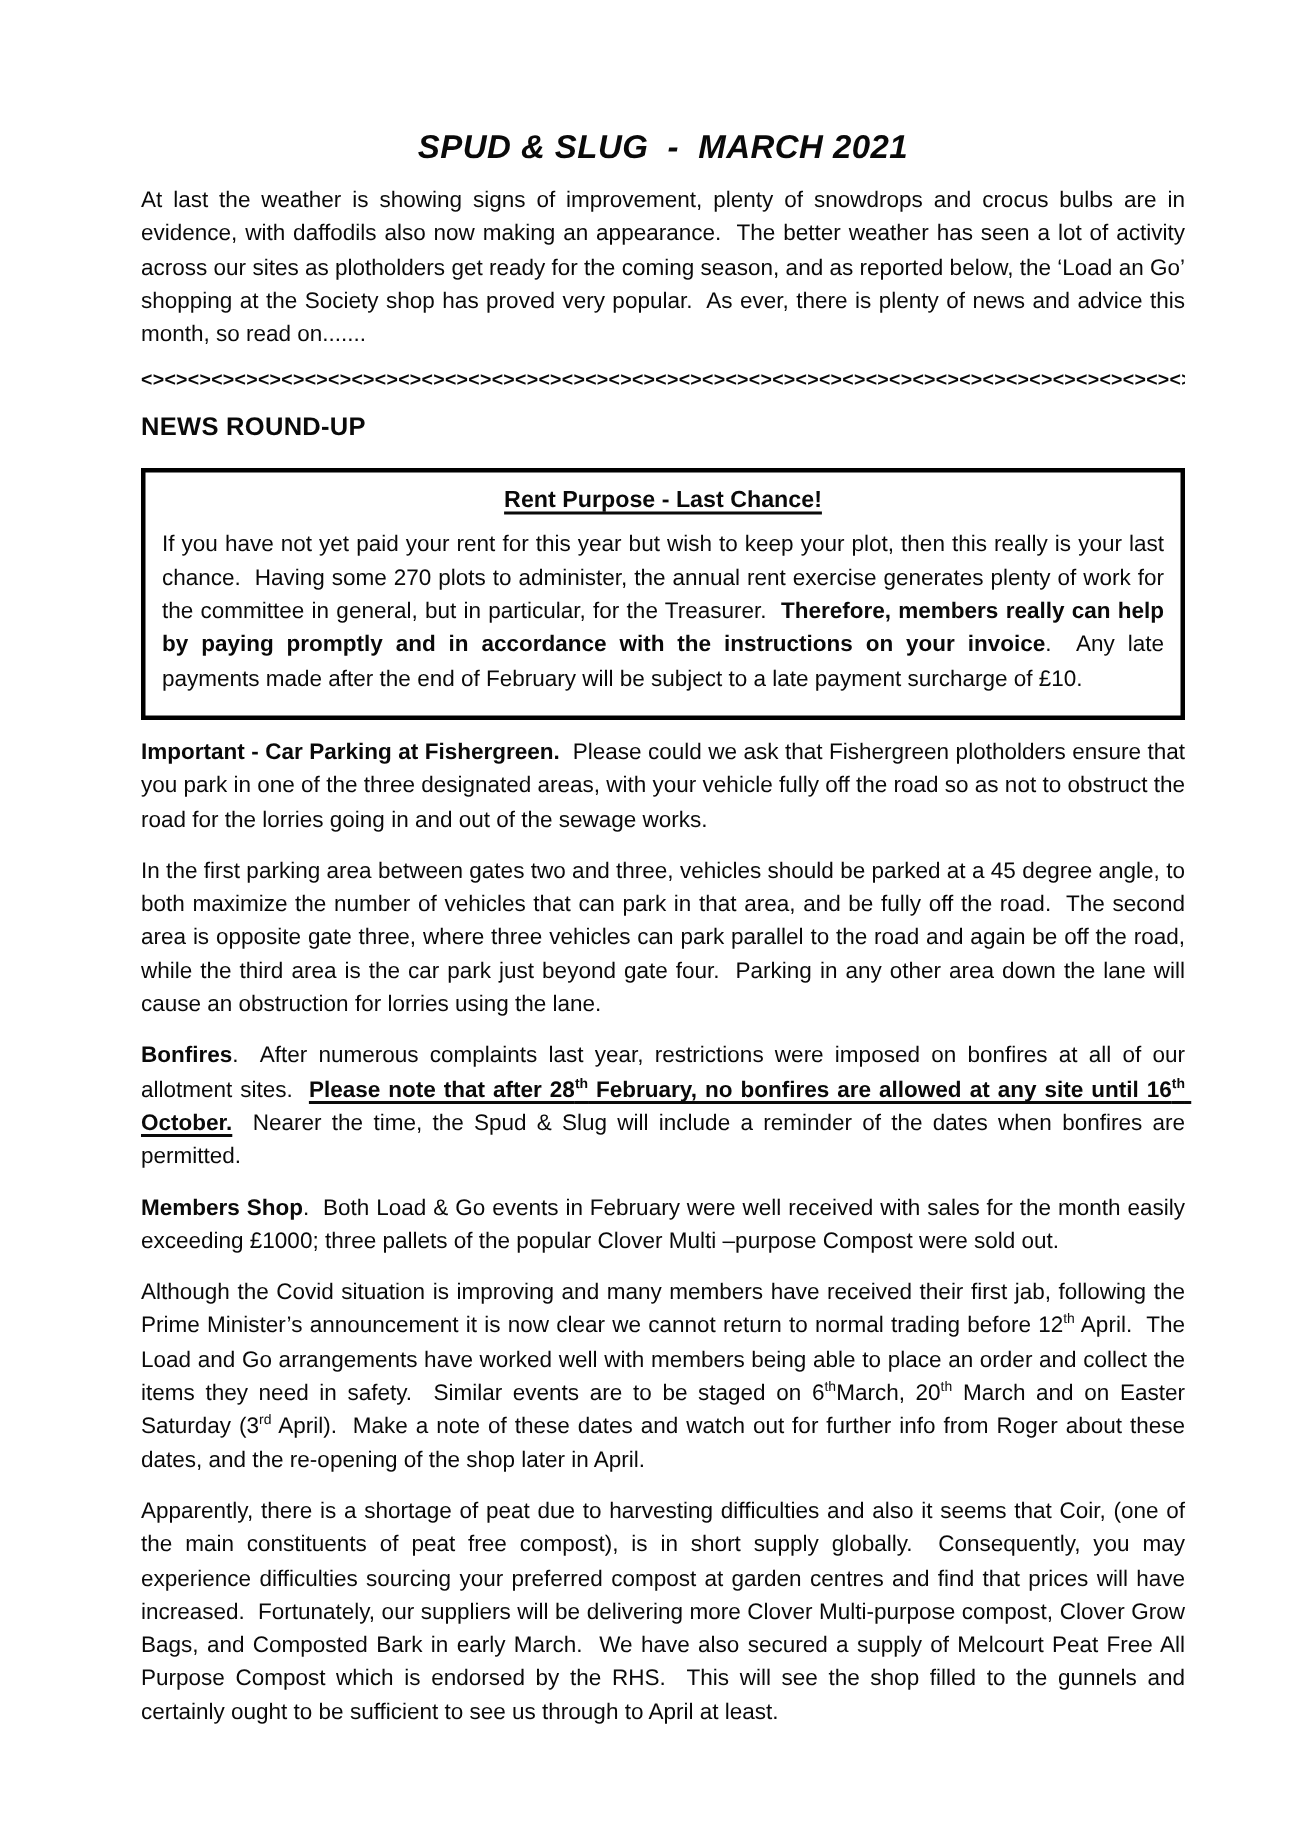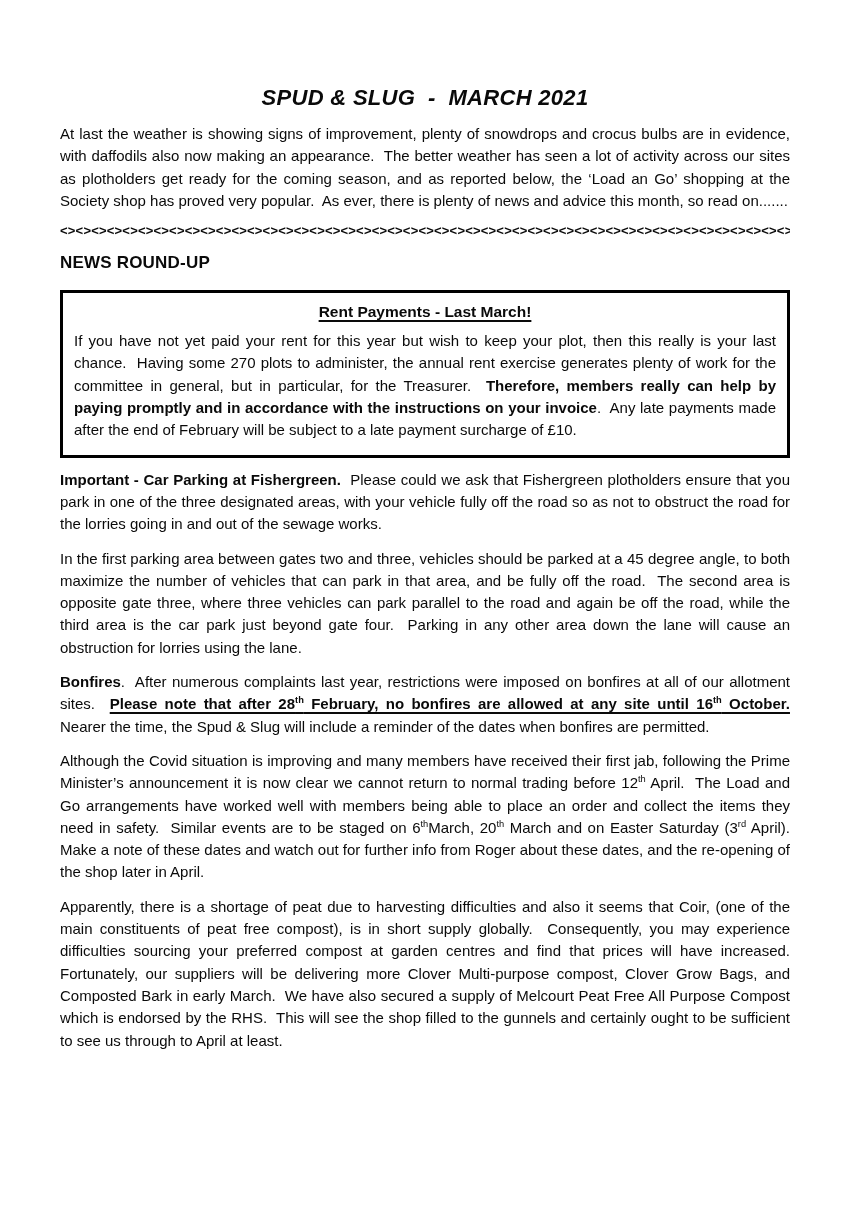--- a/index.html
+++ b/index.html
@@ -8,21 +8,21 @@
     background: #ffffff;
   }
   .page {
     position: relative;
     width: 868px;
     height: 1228px;
     background: #ffffff;
     color: #0a0a0a;
     font-family: "Liberation Sans", sans-serif;
     box-sizing: border-box;
-    padding: 84px 78px 0 60px;
+    padding: 84px 78px 0 94px;
     overflow: hidden;
   }
   .title {
     margin: 0;
     text-align: center;
     font-size: 22px;
     line-height: 27px;
     font-weight: bold;
     font-style: italic;
     white-space: pre;
@@ -88,29 +88,30 @@
   <h1 class="title">SPUD &amp; SLUG  -  MARCH 2021</h1>
 
   <p class="para">At last the weather is showing signs of improvement, plenty of snowdrops and crocus bulbs are in evidence, with daffodils also now making an appearance.  The better weather has seen a lot of activity across our sites as plotholders get ready for the coming season, and as reported below, the ‘Load an Go’ shopping at the Society shop has proved very popular.  As ever, there is plenty of news and advice this month, so read on.......</p>
 
   <div class="divider">&lt;&gt;&lt;&gt;&lt;&gt;&lt;&gt;&lt;&gt;&lt;&gt;&lt;&gt;&lt;&gt;&lt;&gt;&lt;&gt;&lt;&gt;&lt;&gt;&lt;&gt;&lt;&gt;&lt;&gt;&lt;&gt;&lt;&gt;&lt;&gt;&lt;&gt;&lt;&gt;&lt;&gt;&lt;&gt;&lt;&gt;&lt;&gt;&lt;&gt;&lt;&gt;&lt;&gt;&lt;&gt;&lt;&gt;&lt;&gt;&lt;&gt;&lt;&gt;&lt;&gt;&lt;&gt;&lt;&gt;&lt;&gt;&lt;&gt;&lt;&gt;&lt;&gt;&lt;&gt;&lt;&gt;&lt;&gt;&lt;&gt;&lt;&gt;&lt;&gt;&lt;&gt;&lt;&gt;&lt;&gt;</div>
 
   <h2 class="section-heading">NEWS ROUND-UP</h2>
 
   <div class="rent-box">
     <div class="box-heading">
-      <span class="u">Rent Payments - Last March!</span>
+      <span class="u">Rent Purpose - Last Chance!</span>
     </div>
     <p class="para">If you have not yet paid your rent for this year but wish to keep your plot, then this really is your last chance.  Having some 270 plots to administer, the annual rent exercise generates plenty of work for the committee in general, but in particular, for the Treasurer.  <b>Therefore, members really can help by paying promptly and in accordance with the instructions on your invoice</b>.  Any late payments made after the end of February will be subject to a late payment surcharge of £10.</p>
   </div>
 
   <p class="para gap-md"><b>Important - Car Parking at Fishergreen.</b>  Please could we ask that Fishergreen plotholders ensure that you park in one of the three designated areas, with your vehicle fully off the road so as not to obstruct the road for the lorries going in and out of the sewage works.</p>
 
   <p class="para">In the first parking area between gates two and three, vehicles should be parked at a 45 degree angle, to both maximize the number of vehicles that can park in that area, and be fully off the road.  The second area is opposite gate three, where three vehicles can park parallel to the road and again be off the road, while the third area is the car park just beyond gate four.  Parking in any other area down the lane will cause an obstruction for lorries using the lane.</p>
 
   <p class="para gap-xl"><b>Bonfires</b>.  After numerous complaints last year, restrictions were imposed on bonfires at all of our allotment sites.  <b><u>Please note that after 28</u></b><b><u><sup>th</sup></u></b><b><u> February, no bonfires are allowed at any site until 16</u></b><b><u><sup>th</sup></u></b><b><u> October.</u></b>  Nearer the time, the Spud &amp; Slug will include a reminder of the dates when bonfires are permitted.</p>
 
+  <p class="para gap-xl"><b>Members Shop</b>.  Both Load &amp; Go events in February were well received with sales for the month easily exceeding £1000; three pallets of the popular Clover Multi –purpose Compost were sold out.</p>
 
   <p class="para">Although the Covid situation is improving and many members have received their first jab, following the Prime Minister’s announcement it is now clear we cannot return to normal trading before 12<sup>th</sup> April.  The Load and Go arrangements have worked well with members being able to place an order and collect the items they need in safety.  Similar events are to be staged on 6<sup>th</sup>March, 20<sup>th</sup> March and on Easter Saturday (3<sup>rd</sup> April).  Make a note of these dates and watch out for further info from Roger about these dates, and the re-opening of the shop later in April.</p>
 
   <p class="para">Apparently, there is a shortage of peat due to harvesting difficulties and also it seems that Coir, (one of the main constituents of peat free compost), is in short supply globally.  Consequently, you may experience difficulties sourcing your preferred compost at garden centres and find that prices will have increased.  Fortunately, our suppliers will be delivering more Clover Multi-purpose compost, Clover Grow Bags, and Composted Bark in early March.  We have also secured a supply of Melcourt Peat Free All Purpose Compost which is endorsed by the RHS.  This will see the shop filled to the gunnels and certainly ought to be sufficient to see us through to April at least.</p>
 
 </div>
 
 </body></html>

